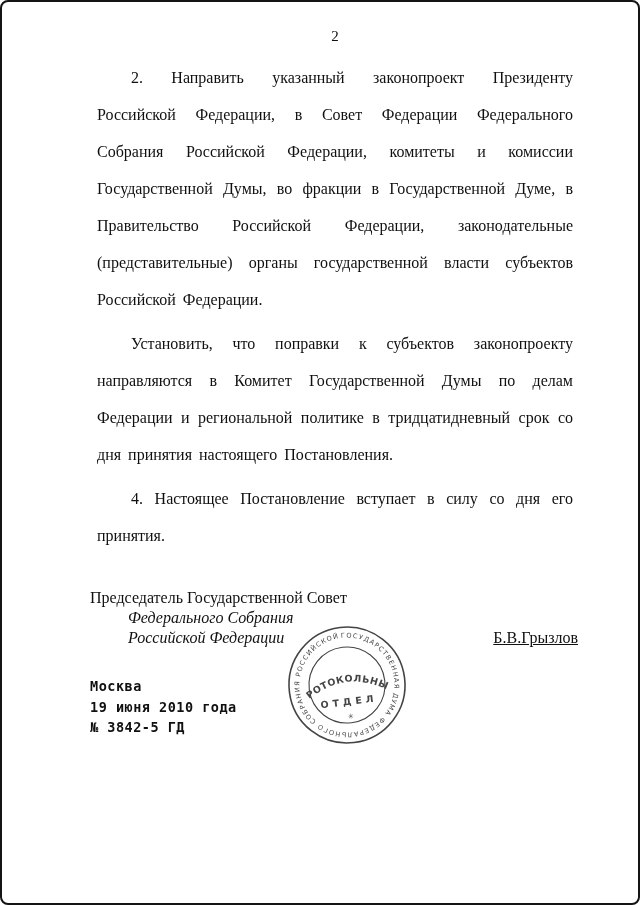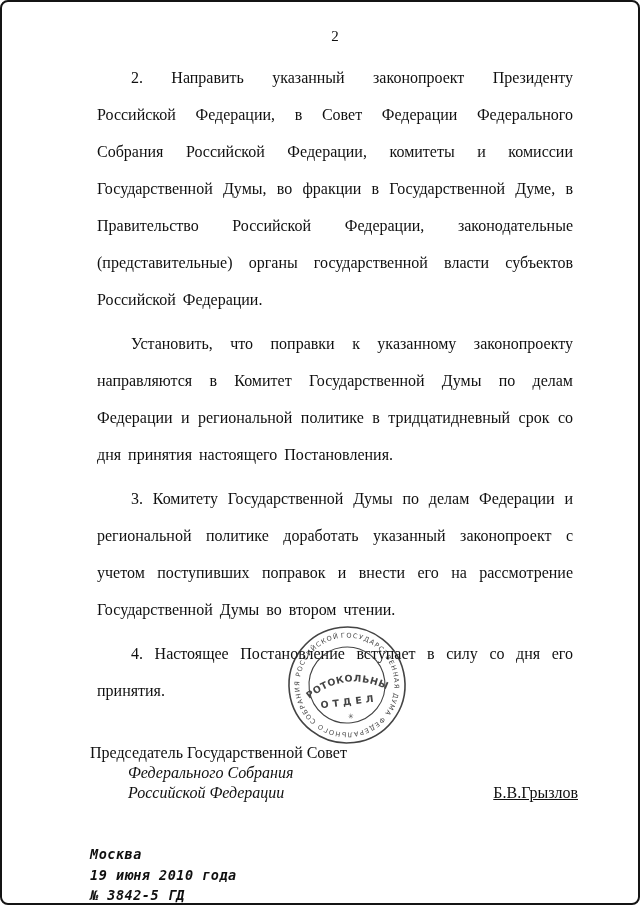--- a/index.html
+++ b/index.html
@@ -41,27 +41,26 @@
     height:62px;
   }
   .sig-line2, .sig-line3 { padding-left:38px;font-style:italic; }
   .sig-name {
     position:absolute;
     right:2px; top:40px;
     font-size:16px;
     text-decoration:underline;
   }
   .footer {
-    margin-top:39px;
+    margin-top:26px;
     font-family:"DejaVu Sans Mono", monospace;
     font-weight:bold;
     font-size:13.5px;
     line-height:20.5px;
     letter-spacing:0.5px;
-    font-style:italic;
   }
   .stamp {
     position:absolute;
     left:283px; top:621px;
     width:124px; height:124px;
     opacity:0.88;
     transform:rotate(-7deg);
     pointer-events:none;
   }
   .stamp svg { width:100%; height:100%; }
@@ -70,22 +69,21 @@
 </head>
 <body>
 
 <div class="page">
 
   <div class="content">
 
     <p class="pagenum">2</p>
 
     <p class="para">2. Направить указанный законопроект Президенту Российской Федерации, в Совет Федерации Федерального Собрания Российской Федерации, комитеты и комиссии Государственной Думы, во фракции в Государственной Думе, в Правительство Российской Федерации, законодательные (представительные) органы государственной власти субъектов Российской Федерации.</p>
-    <p class="para">Установить, что поправки к указанному законопроекту направляются в Комитет Государственной Думы по делам Федерации и региональной политике в тридцатидневный срок со дня принятия настоящего Постановления.</p>
-    <p class="para">3. Комитету Государственной Думы по делам Федерации и региональной политике доработать указанный законопроект с учетом поступивших поправок и внести его на рассмотрение Государственной Думы во втором чтении.</p>
+    <p class="para">Установить, что поправки к субъектов законопроекту направляются в Комитет Государственной Думы по делам Федерации и региональной политике в тридцатидневный срок со дня принятия настоящего Постановления.</p>
     <p class="para stretch">4. Настоящее Постановление вступает в силу со дня его принятия.</p>
 
     <div class="signature">
       <div class="sig-line1">Председатель Государственной Совет</div>
       <div class="sig-line2">Федерального Собрания</div>
       <div class="sig-line3">Российской Федерации</div>
       <div class="sig-name">Б.В.Грызлов</div>
     </div>
 
     <div class="footer">

